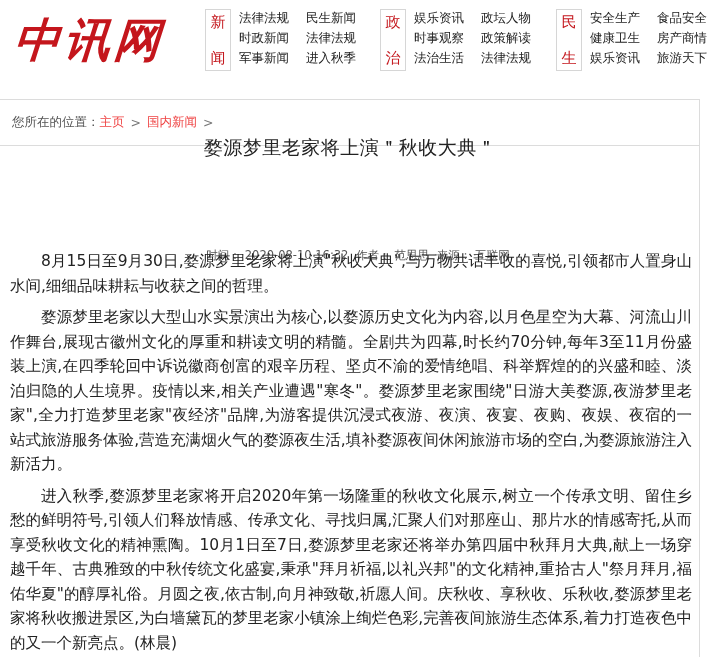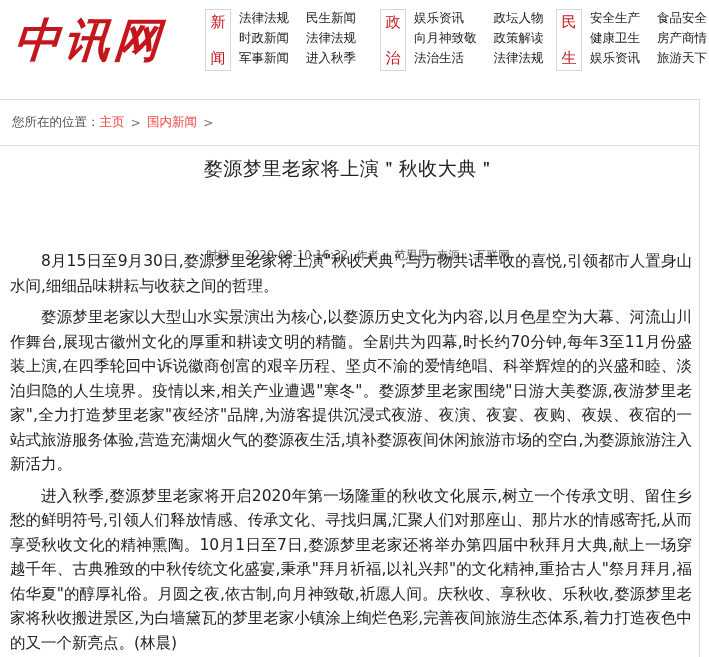--- a/index.html
+++ b/index.html
@@ -12,21 +12,21 @@
   .navgroup { position:absolute; top:9px; height:62px; }
   .navgroup .tag { position:absolute; left:0; top:0; width:26px; height:62px; border:1px solid #d6d6d6; display:flex; flex-direction:column; justify-content:space-between; align-items:center; padding:3px 0; color:#c4161c; font-size:15px; line-height:18px; }
   .navgroup .links { position:absolute; left:34px; top:0; display:grid; grid-template-columns:repeat(2, auto); column-gap:17px; row-gap:3px; }
   .navgroup .links span { font-size:12.5px; line-height:17px; color:#222; white-space:nowrap; cursor:pointer; }
 
   .breadcrumb { position:absolute; left:0; top:99px; width:700px; height:47px; border:1px solid #dcdcdc; border-left:none; padding-left:12px; display:flex; align-items:center; font-size:12.5px; color:#555; }
   .breadcrumb .sep { margin:0 6px; color:#777; }
   .breadcrumb a { color:#ef4444; text-decoration:none; cursor:pointer; }
 
   .content { position:absolute; left:0; top:131px; width:700px; height:526px; border-right:1px solid #dcdcdc; }
-  .title { position:absolute; left:0; top:25px; width:700px; text-align:center; font-size:19px; color:#222; font-weight:normal; letter-spacing:0.5px; }
+  .title { position:absolute; left:0; top:4px; width:700px; text-align:center; font-size:19px; color:#222; font-weight:normal; letter-spacing:0.5px; }
   .meta { position:absolute; left:0; top:77px; width:700px; text-align:center; font-size:11.5px; color:#555; padding-left:20px;margin-top:40px; }
   .meta span { margin-right:4px; }
 
   .body { position:absolute; left:10px; top:118px; width:682px; font-size:15.5px; line-height:24.5px; color:#222; }
   .body p { text-indent:31px; margin-bottom:7px; text-align:justify; }
 </style>
 </head>
 <body>
 
 <div class="header">
@@ -48,21 +48,21 @@
   </div>
 
   <div class="navgroup" style="left:380px;">
     <div class="tag">
       <span>政</span>
       <span>治</span>
     </div>
     <div class="links">
       <span>娱乐资讯</span>
       <span>政坛人物</span>
-      <span>向月神致敬</span>
+      <span>时事观察</span>
       <span>政策解读</span>
       <span>法治生活</span>
       <span>法律法规</span>
     </div>
   </div>
 
   <div class="navgroup" style="left:556px;">
     <div class="tag">
       <span>民</span>
       <span>生</span>

